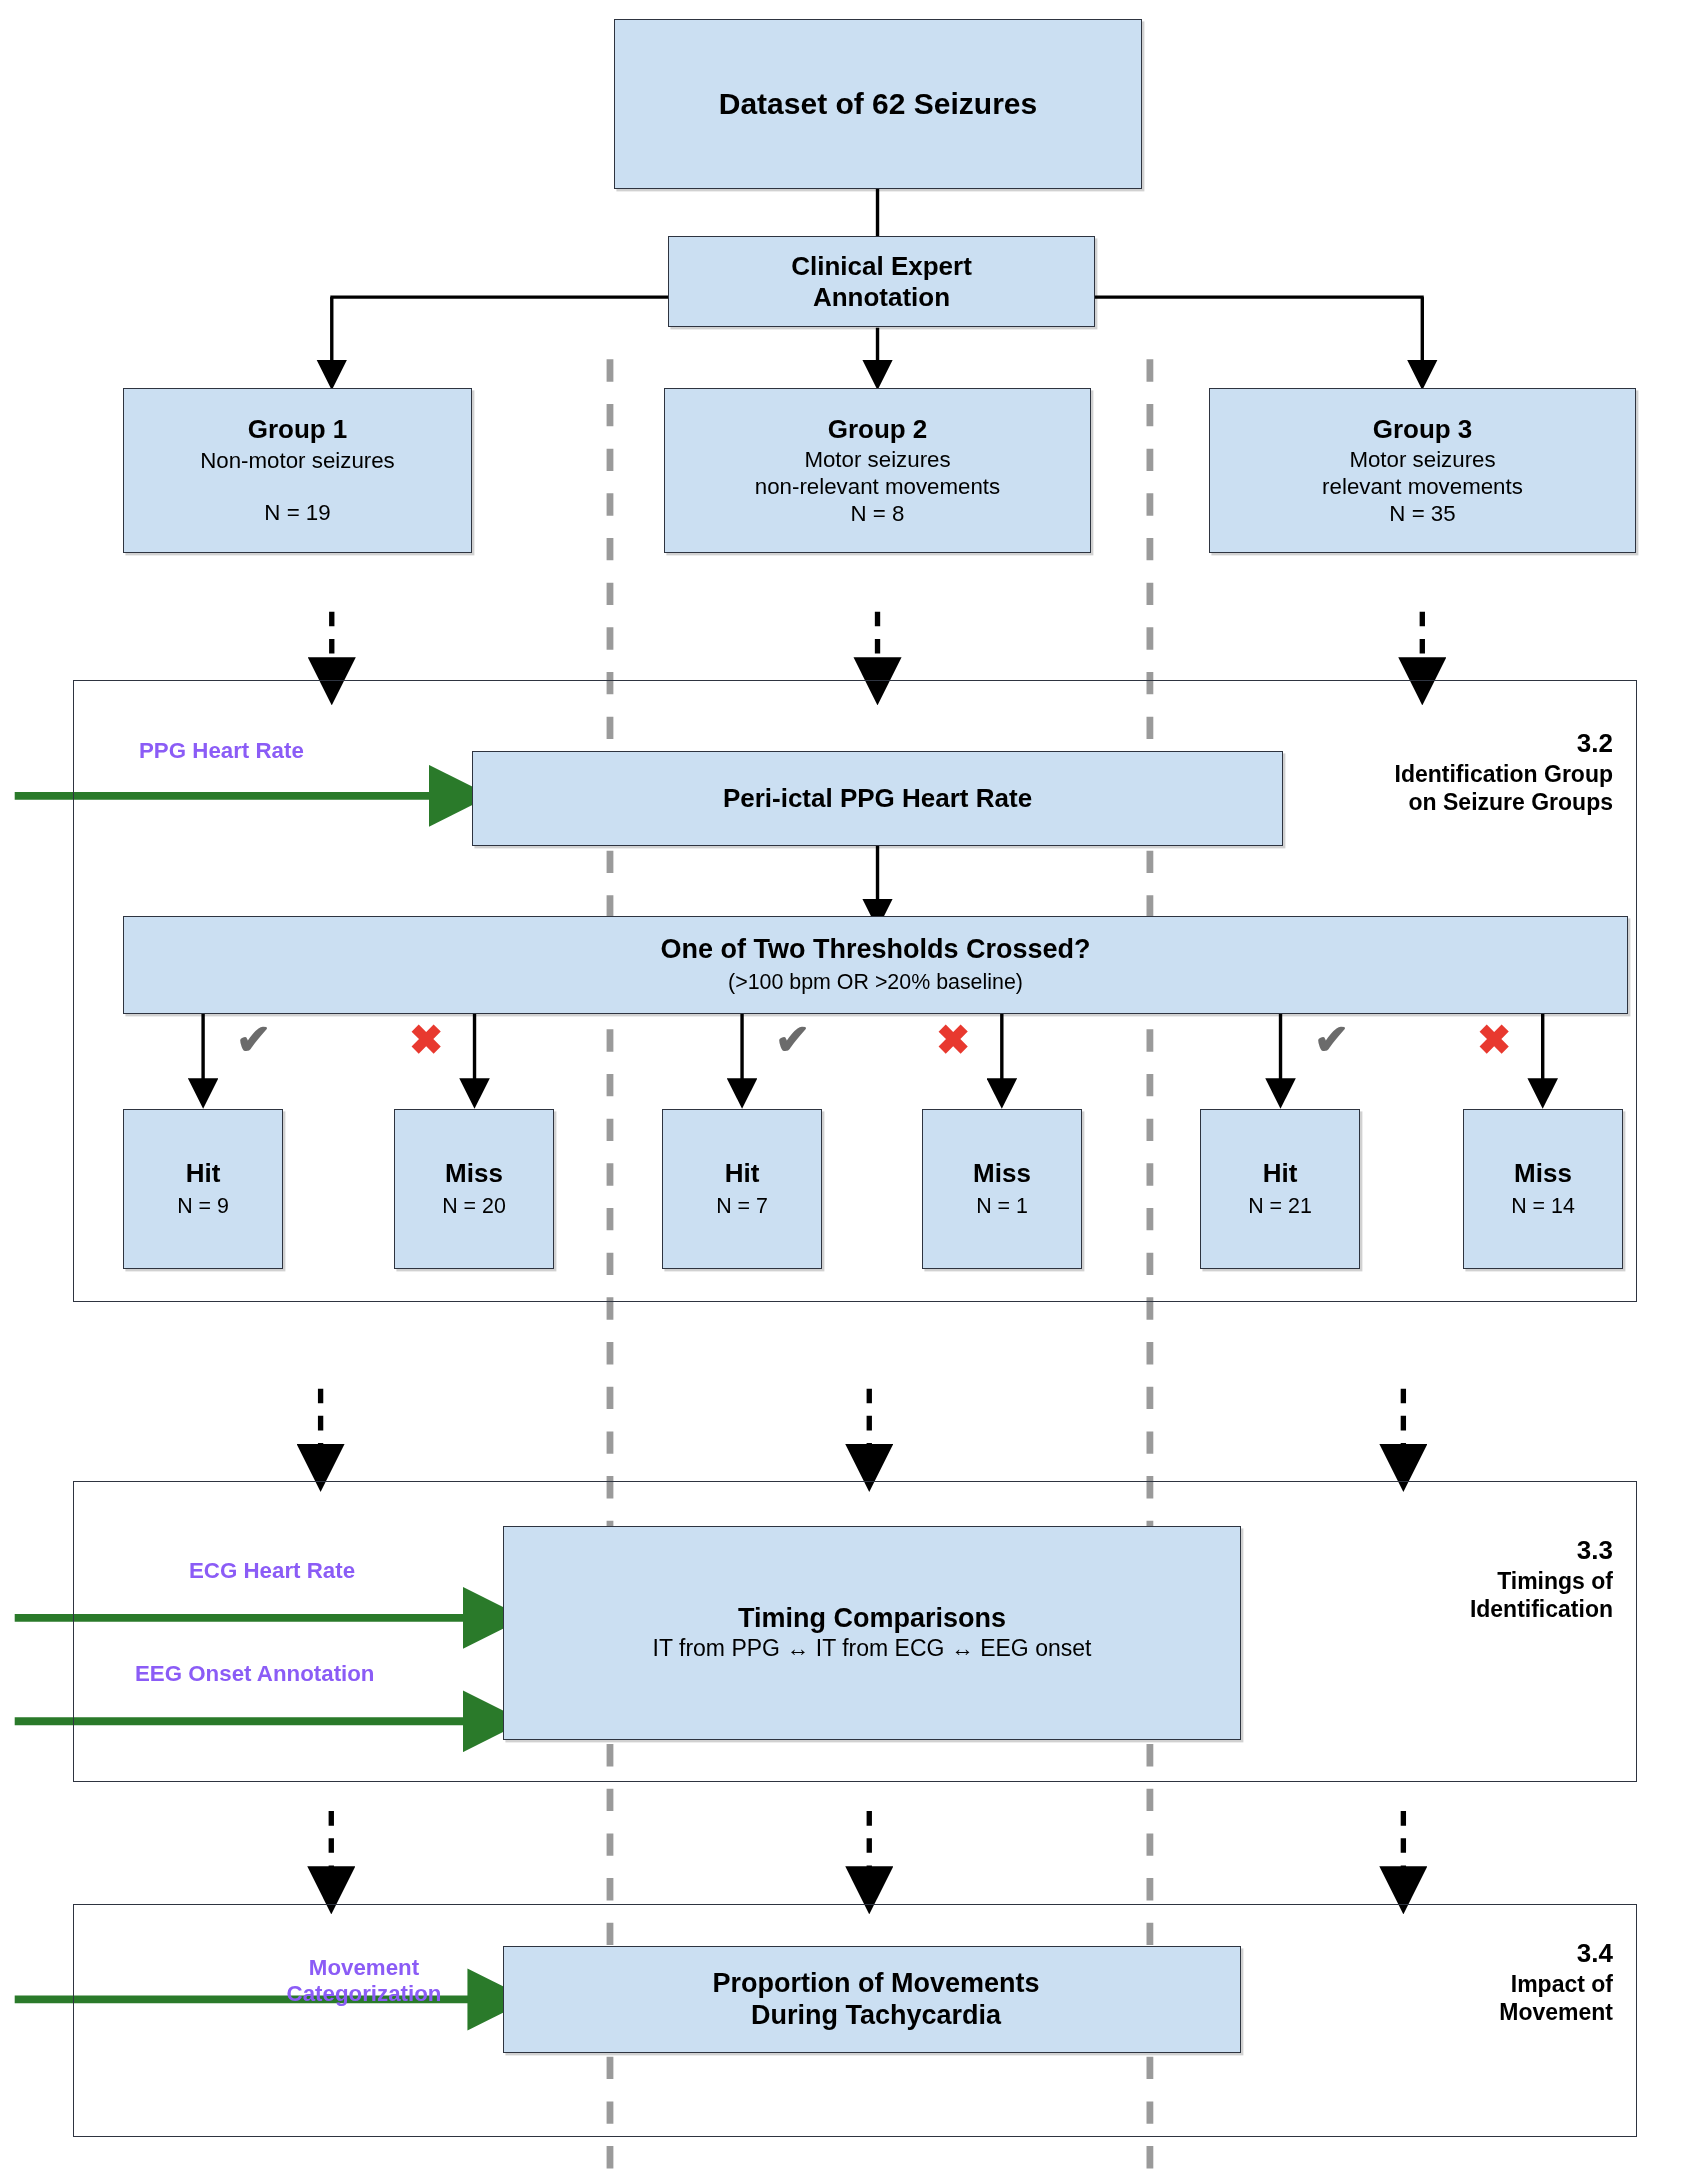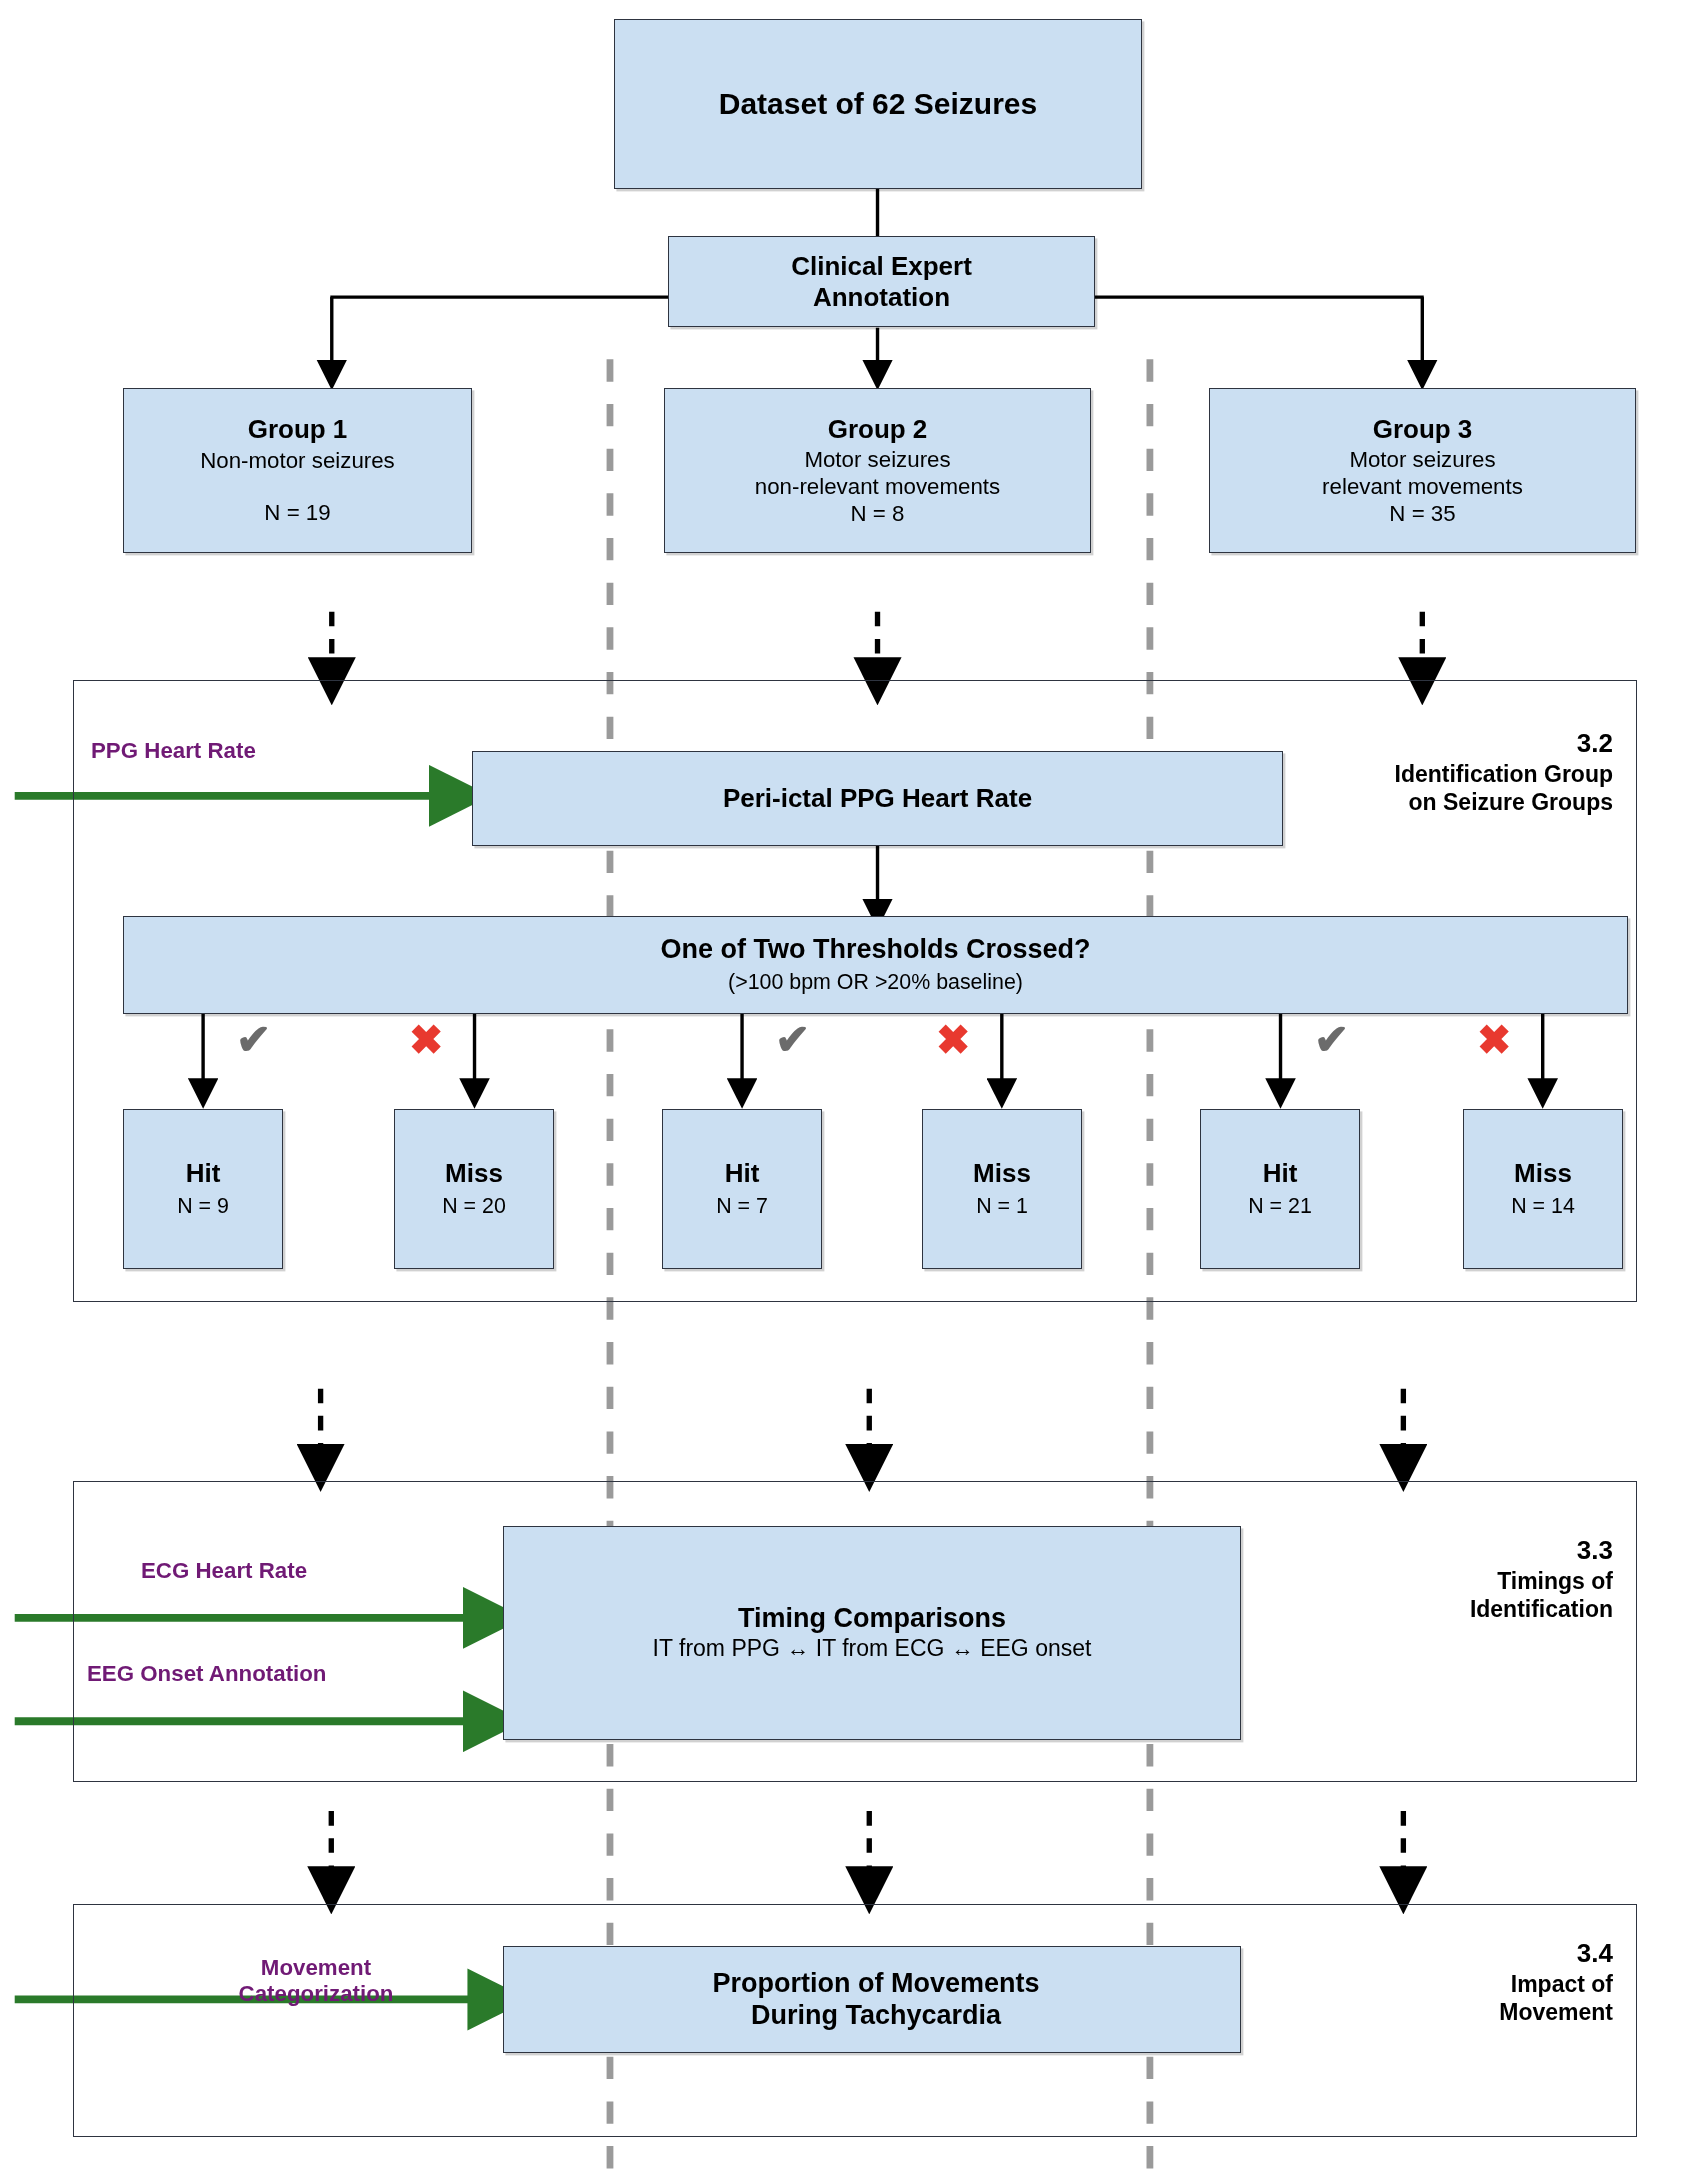--- a/index.html
+++ b/index.html
@@ -32,22 +32,22 @@
     box-sizing:border-box;
   }
   .sectlabel{
     position:absolute;text-align:right;color:#000;font-weight:bold;
     line-height:1.22;
   }
   .sectlabel .sn{display:block;font-size:26px;}
   .sectlabel .st{display:block;font-size:23px;}
 
   .greenlabel{
-    position:absolute;color:#701a75;font-weight:bold;
-    font-size:22.3px;line-height:1.18;text-align:left;white-space:pre-line;
+    position:absolute;color:#8b5cf6;font-weight:bold;
+    font-size:22.3px;line-height:1.18;text-align:left;white-space:pre-line;margin-left:48px;
   }
 
   .mark{position:absolute;font-weight:bold;line-height:1;}
   .mark.check{color:#6b6b6b;font-size:42px;}
   .mark.cross{color:#e8392f;font-size:41px;}
 </style>
 </head>
 <body>
 
 <div id="stage">

